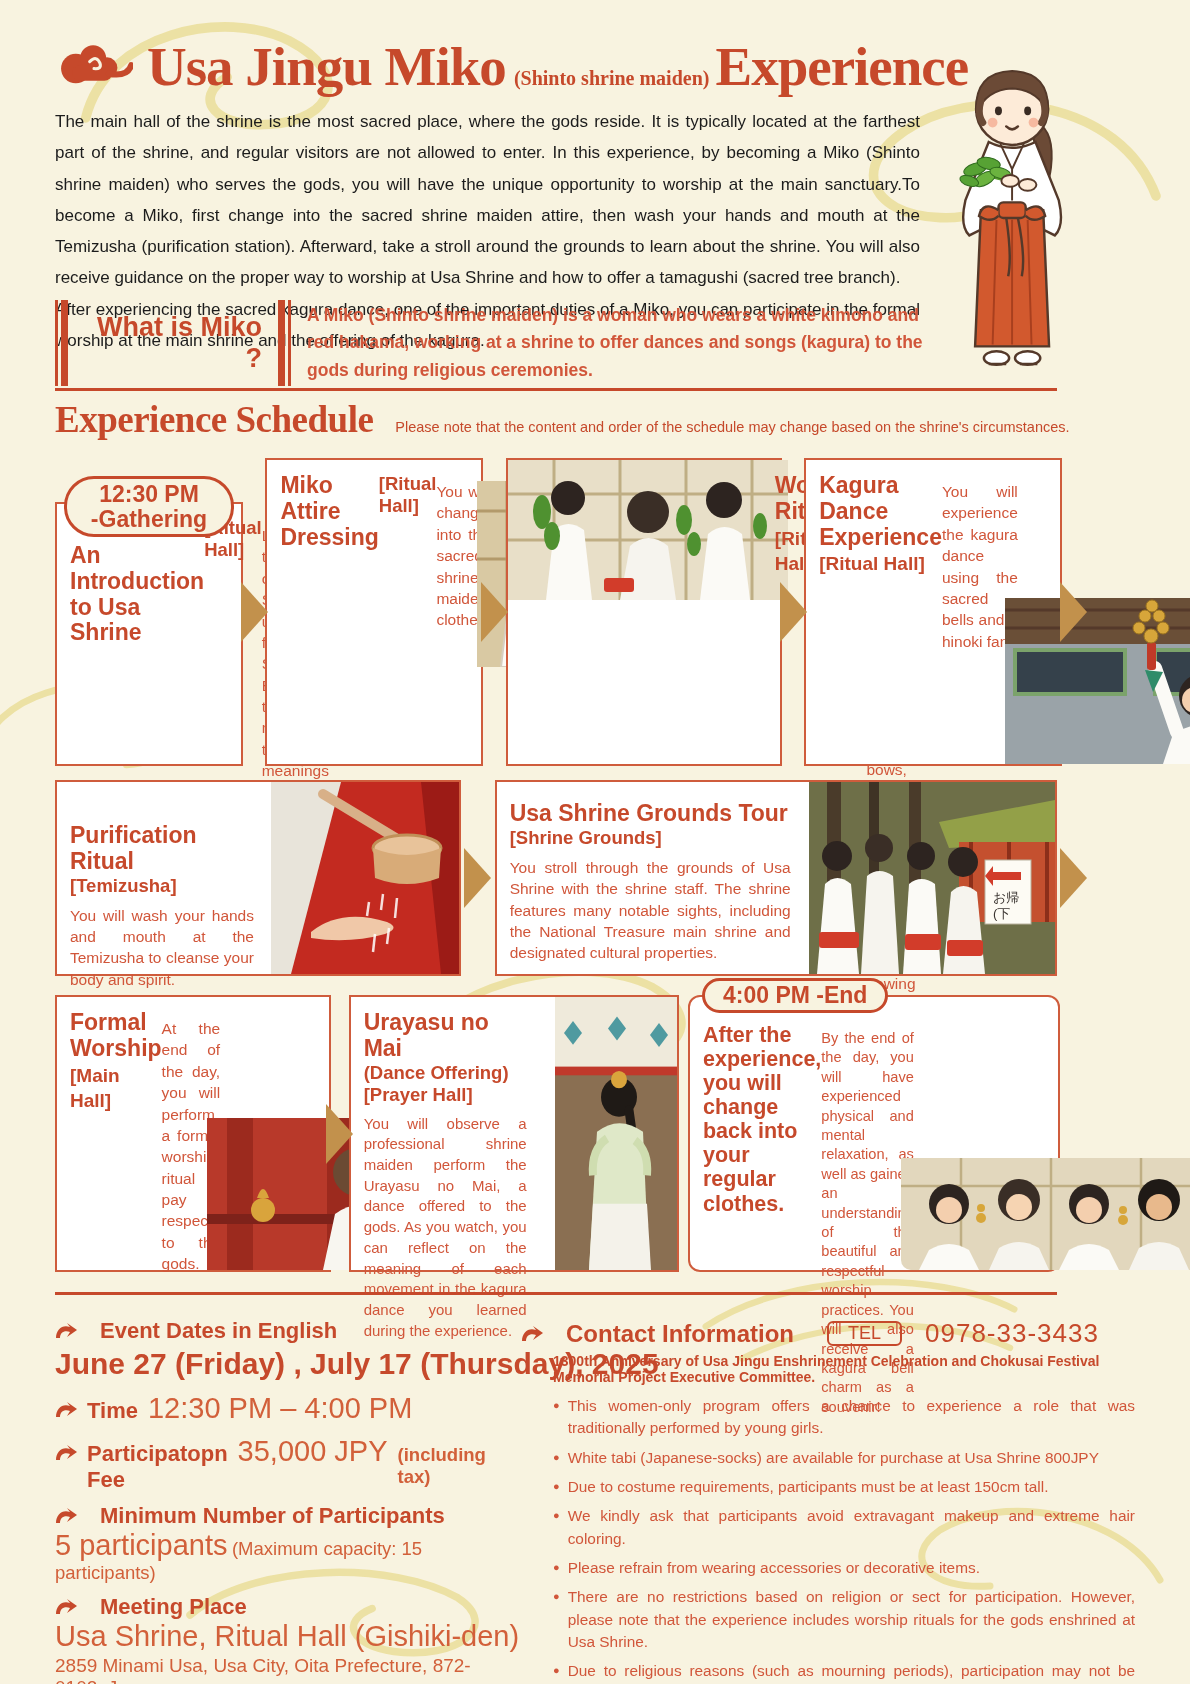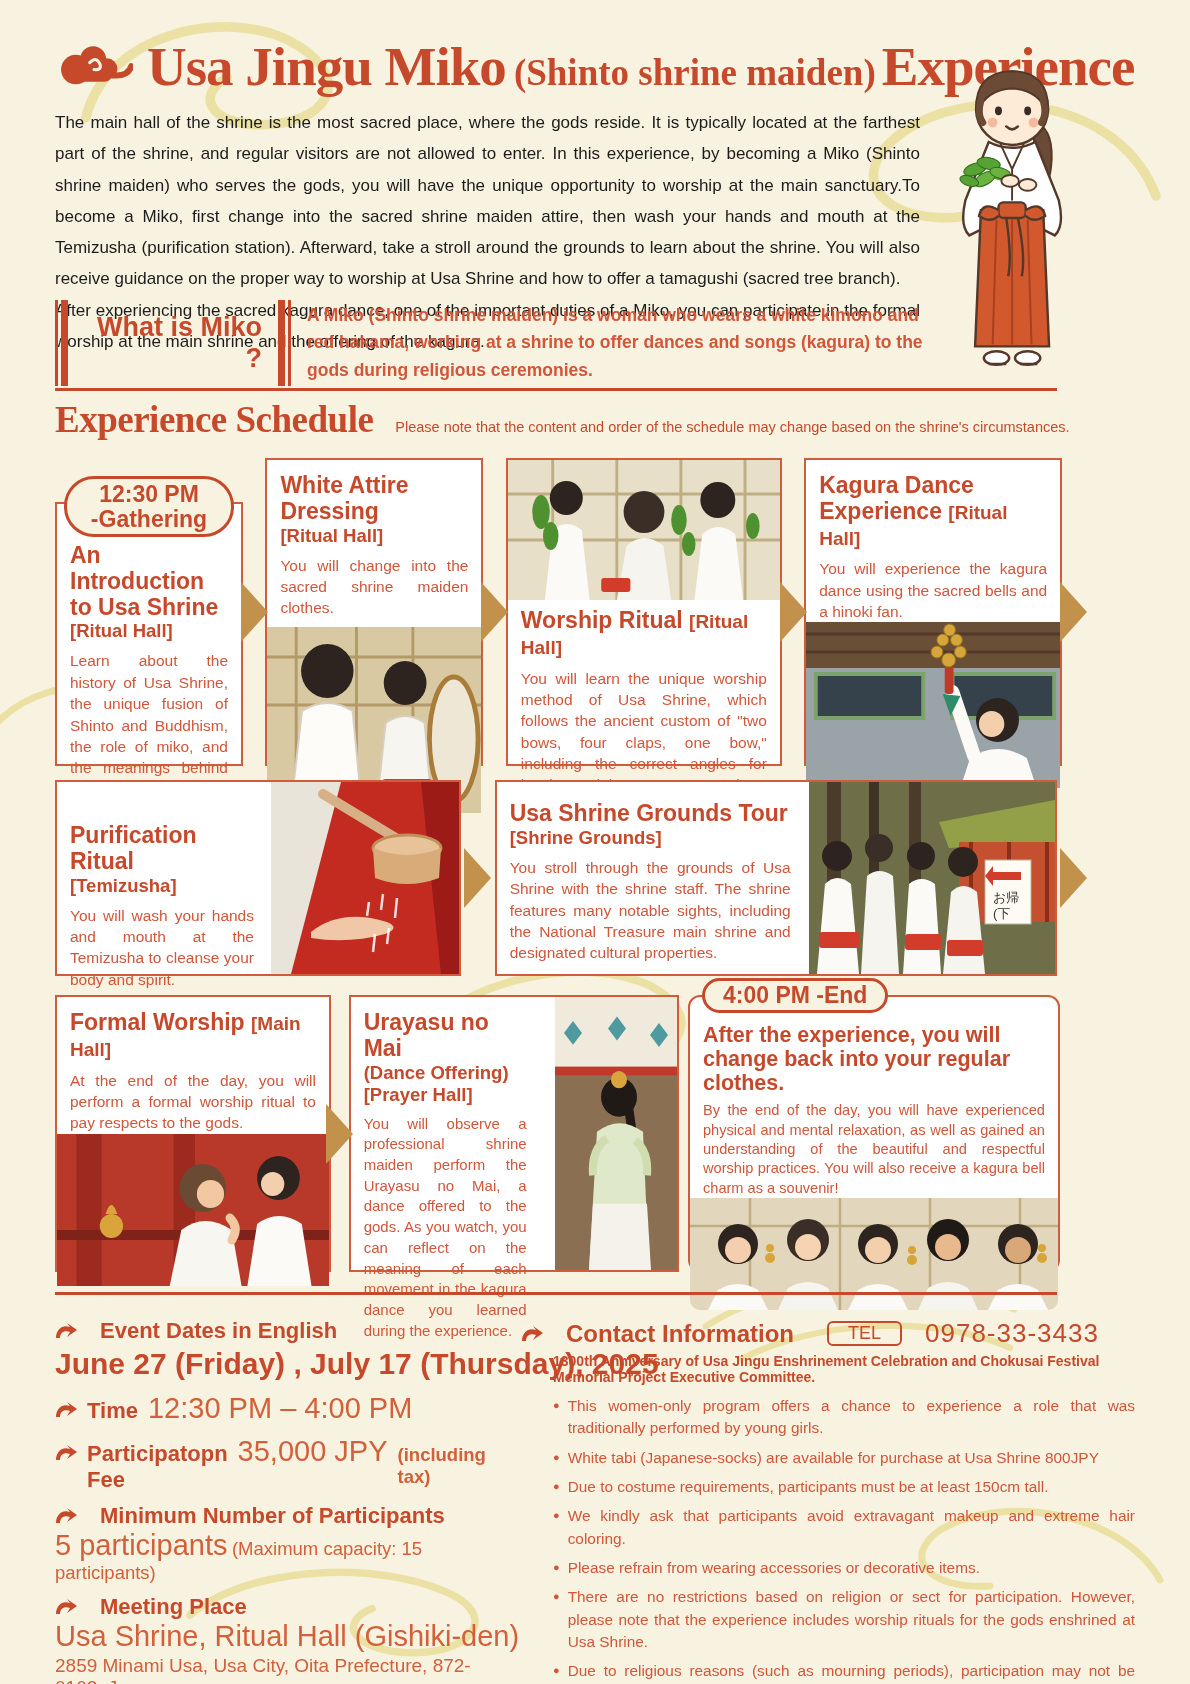--- a/index.html
+++ b/index.html
@@ -10,42 +10,42 @@
   body{background:#888;font-family:"Liberation Sans",sans-serif}
   .page{position:relative;width:1190px;height:1684px;margin:0 auto;background:var(--bg);overflow:hidden}
   .sw{position:absolute;z-index:0;opacity:.8;pointer-events:none}
   .layer{position:absolute;z-index:1}
 
   
   .title-row{display:flex;align-items:flex-end;gap:14px}
   .cloud{width:78px;height:56px;flex:none}
   h1{font-family:"Liberation Serif",serif;color:var(--accent);font-weight:bold;line-height:1;white-space:nowrap}
   .t-main,.t-tail{font-size:55px;letter-spacing:-1px}
-  .t-paren{font-size:37px;margin:16px 6px 4px 8px;display:inline-block;vertical-align:baseline}
+  .t-paren{font-size:20px;margin:16px 6px 4px 8px;display:inline-block;vertical-align:baseline}
   .intro{width:865px;color:#1c1c1c;font-size:17px;line-height:1.84;text-align:justify;margin-top:12px}
   .intro.p2{margin-top:0}
 
   
   .wim{display:flex;align-items:center;gap:16px;width:880px}
   .brk{flex:none;width:13px;height:86px;position:relative}
   .brk::before,.brk::after{content:"";position:absolute;top:0;bottom:0;background:var(--accent)}
   .brk.l::before{left:0;width:3px}.brk.l::after{left:6px;width:7px}
   .brk.r::before{right:0;width:3px}.brk.r::after{right:6px;width:7px}
   .wim-label{flex:none;width:178px;text-align:right;color:var(--accent);font-weight:bold;font-size:27px}
   .wim-text{color:var(--red);font-weight:bold;font-size:17.5px;line-height:1.55;width:650px}
 
   .hr{position:absolute;left:55px;width:1002px;height:3px;background:var(--accent);z-index:1}
 
   .sched-head{display:flex;align-items:baseline;gap:22px}
   .sched-head h2{font-family:"Liberation Serif",serif;color:var(--accent);font-size:37px;font-weight:bold;letter-spacing:-.5px}
   .sched-note{color:var(--accent);font-size:14.5px}
 
   
   .row{position:absolute;left:55px;width:1005px;display:flex;justify-content:space-between;z-index:1}
-  .card{background:#fff;border:2px solid var(--border);padding:13px;color:var(--red);position:relative;flex:none;display:flex;flex-direction:column}
+  .card{background:#fff;border:2px solid var(--border);padding:13px;color:var(--red);position:relative;flex:none;display:flex;flex-direction:row}
   .card .ct{color:var(--accent);font-weight:bold;font-size:23px;line-height:1.12}
   .card .hall{color:var(--accent);font-weight:bold;font-size:18.5px;line-height:1.2}
   .card .hall-inline{font-size:19px}
   .card .cb{font-size:15.5px;line-height:1.38;margin-top:8px;text-align:justify}
   .arrow{width:0;height:0;border-top:30px solid transparent;border-bottom:30px solid transparent;border-left:27px solid var(--gold);align-self:center;margin:0 -14px;z-index:3;position:relative;flex:none}
   .arrow.final{margin-right:-27px}
   .photo{flex:none;overflow:hidden;background:#cbb econ}
   .photo svg{display:block;width:100%;height:100%}
 
   .c1{width:188px;margin-top:44px;height:264px}
@@ -197,21 +197,21 @@
         <div>-Gathering</div>
       </div>
       <h3 class="ct">An Introduction to Usa Shrine</h3>
       <div class="hall">[Ritual Hall]</div>
       <p class="cb">Learn about the history of Usa Shrine, the unique fusion of Shinto and Buddhism, the role of miko, and the meanings behind their traditional garments and accessories.</p>
     </div>
 
     <div class="arrow"></div>
 
     <div class="card c2">
-      <h3 class="ct">White Attire Dressing</h3>
+      <h3 class="ct">Miko Attire Dressing</h3>
       <div class="hall">[Ritual Hall]</div>
       <p class="cb">You will change into the sacred shrine maiden clothes.</p>
       <div class="photo">
         <svg viewBox="0 0 220 186" preserveAspectRatio="none">
           <rect width="220" height="186" fill="#d9c9a3"></rect>
           <g stroke="#b39a6b" stroke-width="3">
               <line y1="30" x2="220" y2="30"></line>
               <line y1="78" x2="220" y2="78"></line>
               <line x1="30" y2="186" x2="30"></line>
               <line x1="92" y2="186" x2="92"></line>

